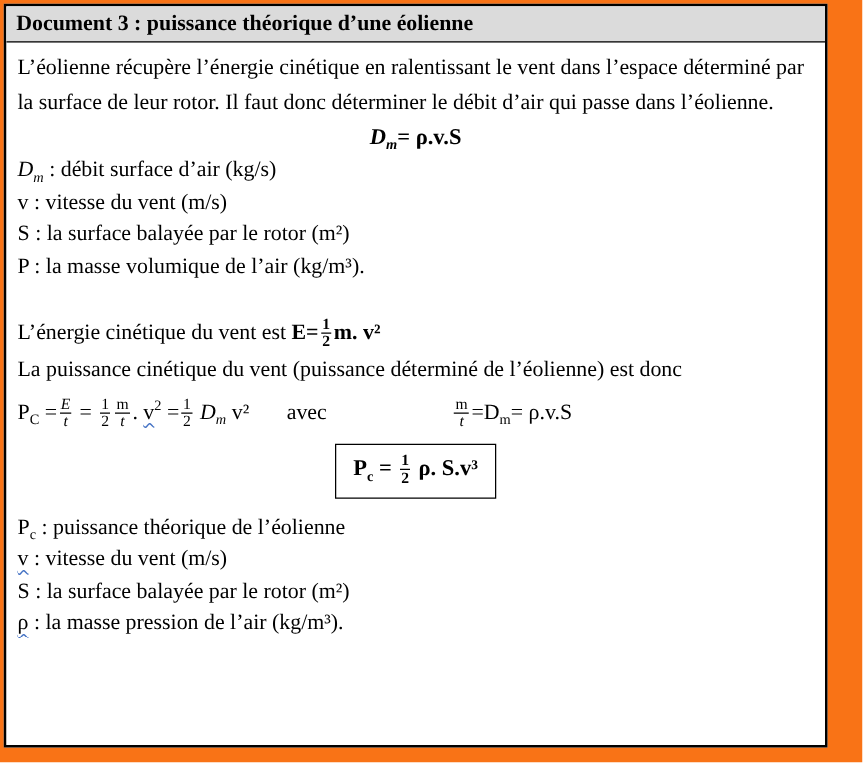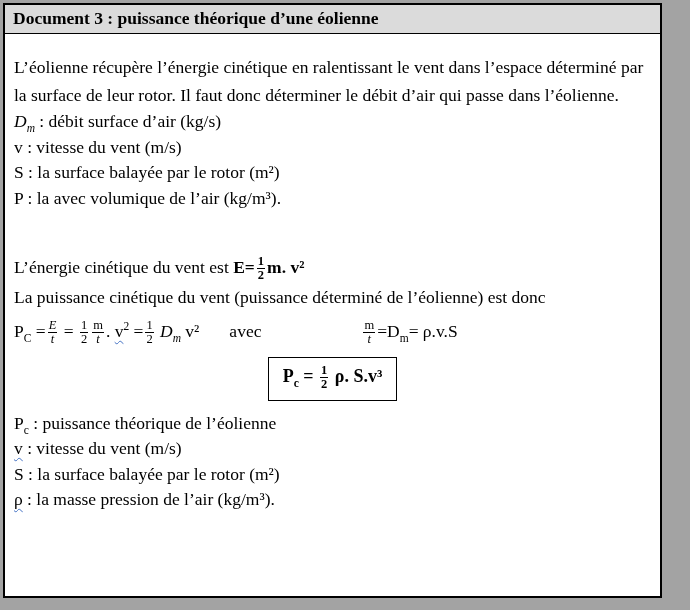--- a/index.html
+++ b/index.html
@@ -1,34 +1,34 @@
 <!DOCTYPE html>
 <html style="--header-bg: #dbdbdb; --border: #000000; --squiggle: #4472c4; --text: #000000;"><head>
 <meta charset="utf-8">
 <style>
   html,body{margin:0;padding:0;background:#ffffff;}
-  .page{position:relative;width:690px;height:610px;background:#a3a3a3;
+  .page{position:relative;width:690px;height:610px;background:#f97316;
         font-family:"Liberation Serif","DejaVu Serif",serif;color:#000;}
   .doc{position:absolute;left:3px;top:3px;width:659px;height:595px;
        border:2px solid #000;box-sizing:border-box;background:#fff;overflow:hidden;}
   .doc-header{background:var(--header-bg,#dbdbdb);border-bottom:1.5px solid #000;
        padding:3px 8px 4px;font-weight:bold;font-size:17.5px;line-height:21px;}
-  .doc-body{padding:19px 9px 0;font-size:17.5px;line-height:28px;}
+  .doc-body{padding:5px 9px 0;font-size:17.5px;line-height:28px;}
   .para{margin:0;}
   .formula-line{text-align:center;font-size:18px;line-height:28px;}
   .b{font-weight:bold;}
   .it{font-style:italic;}
   .def-line{line-height:25.5px;}
   sub{font-size:11.5px;line-height:0;}
   sup{font-size:11.5px;line-height:0;}
   .frac{display:inline-block;vertical-align:middle;text-align:center;
         line-height:1.08;margin:0 2px;}
   .frac .num,.frac .den{display:block;font-size:12.5px;padding:0 1px;}
   .frac .den{border-top:1px solid #000;}
-  .energy-line{margin-top:40px;line-height:32px;}
+  .energy-line{margin-top:24px;line-height:32px;}
   .derivation{margin-top:2px;line-height:36px;white-space:nowrap;}
   .squiggle{text-decoration-line:underline;text-decoration-style:wavy;
         text-decoration-color:var(--squiggle,#4472c4);
         text-decoration-thickness:1px;text-underline-offset:3px;}
   .gap-sm{display:inline-block;width:30px;}
   .gap-lg{display:inline-block;width:100px;}
   .boxed-wrap{text-align:center;margin:8px 0 10px;}
   .boxed{display:inline-block;border:1.6px solid #000;padding:5px 14px 8px;
         font-size:18px;font-weight:bold;line-height:26px;}
   .defs2{margin-top:0;}
@@ -40,25 +40,26 @@
   <div class="doc">
 
     <div class="doc-header">
       <span>Document 3 : puissance théorique d’une éolienne</span>
     </div>
 
     <div class="doc-body">
 
       <p class="para">L’éolienne récupère l’énergie cinétique en ralentissant le vent dans l’espace déterminé par la surface de leur rotor. Il faut donc déterminer le débit d’air qui passe dans l’éolienne.</p>
 
+      <div class="formula-line b"><span class="it">D</span><sub class="it">m</sub><span>= ρ.v.S</span></div>
 
       <div class="def-line"><span class="it">D</span><sub class="it">m</sub><span> : débit surface d’air (kg/s)</span></div>
       <div class="def-line">v : vitesse du vent (m/s)</div>
       <div class="def-line">S : la surface balayée par le rotor (m²)</div>
-      <div class="def-line">P : la avec volumique de l’air (kg/m³).</div>
+      <div class="def-line">P : la masse volumique de l’air (kg/m³).</div>
 
 
       <div class="energy-line"><span>L’énergie cinétique du vent est </span><span class="b"><span>E=</span><span class="frac"><span class="num">1</span><span class="den">2</span></span><span>m. v²</span></span></div>
 
       <p class="para">La puissance cinétique du vent (puissance déterminé de l’éolienne) est donc</p>
 
       <div class="derivation"><span>P</span><sub>C</sub> <span>=</span><span class="frac"><span class="num it">E</span><span class="den it">t</span></span> <span>=</span> <span class="frac"><span class="num">1</span><span class="den">2</span></span><span class="frac"><span class="num">m</span><span class="den it">t</span></span><span>.</span> <span class="squiggle">v</span><sup>2</sup> <span>=</span><span class="frac"><span class="num">1</span><span class="den">2</span></span> <span class="it">D</span><sub class="it">m</sub><span> v²</span><span class="gap-sm"></span><span>avec</span><span class="gap-lg"></span><span class="frac"><span class="num">m</span><span class="den it">t</span></span><span>=</span><span>D</span><sub>m</sub><span>= ρ.v.S</span></div>
 
       <div class="boxed-wrap"><span class="boxed"><span>P</span><sub>c</sub><span> = </span><span class="frac"><span class="num">1</span><span class="den">2</span></span><span> ρ. S.v³</span></span></div>
 

